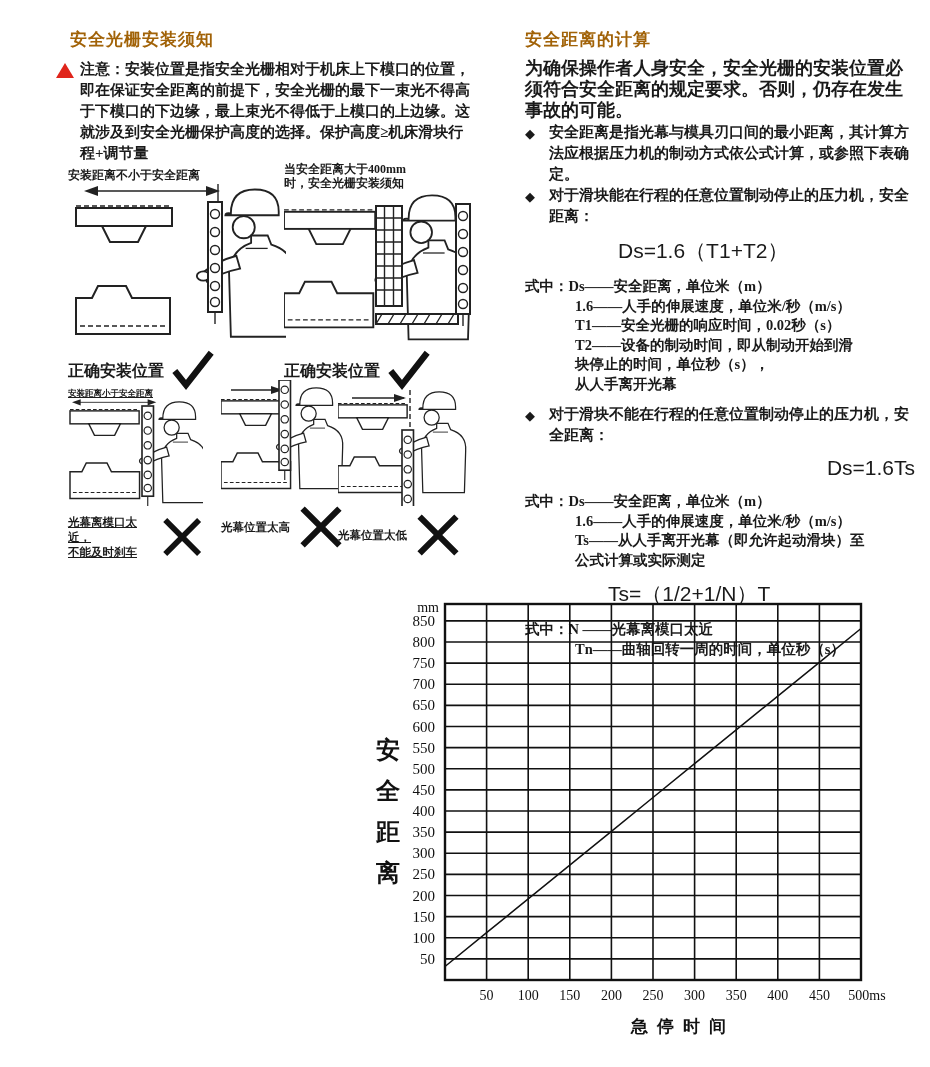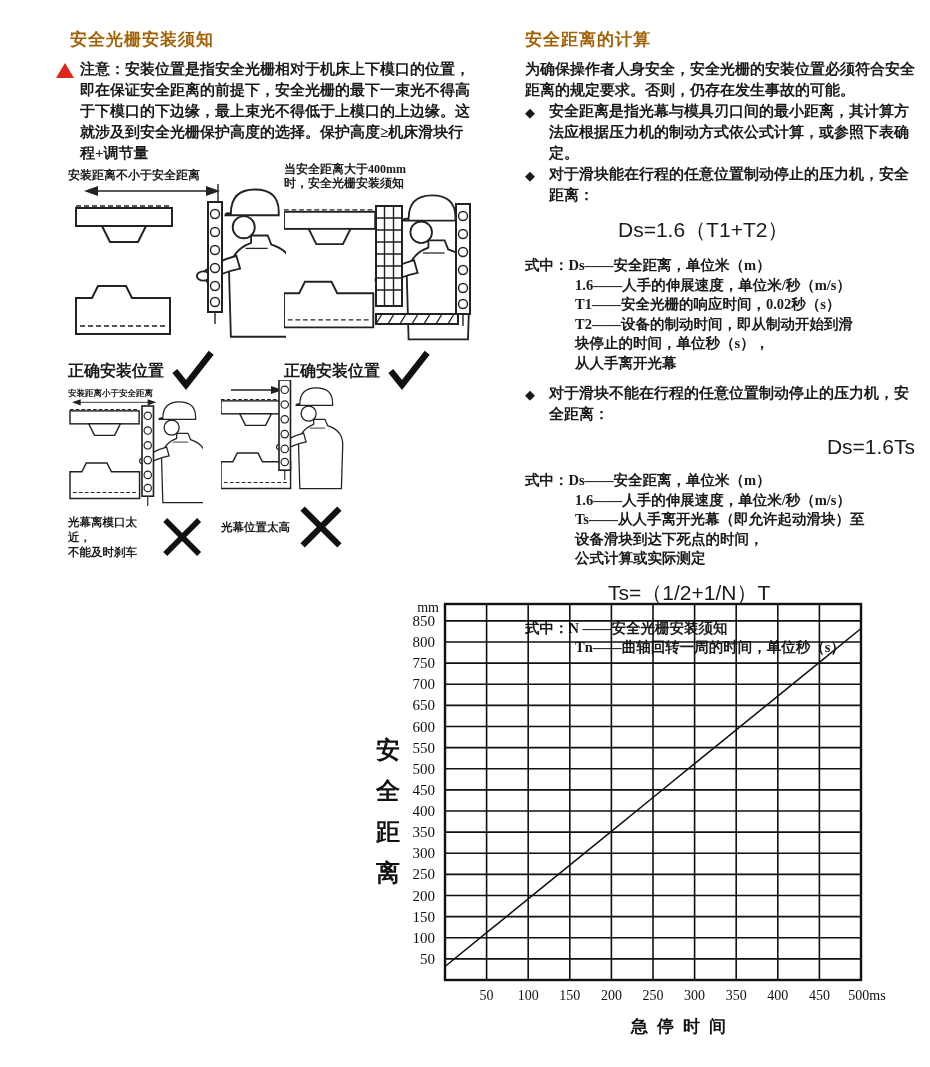--- a/index.html
+++ b/index.html
@@ -10,21 +10,21 @@
   #right-col{left:523px;width:392px;}
   h1.sec-title{font-family:"Liberation Sans","DejaVu Sans",sans-serif;
        font-size:17px;font-weight:600;color:#a16207;margin:28px 0 8px 14px;letter-spacing:1px;}
   #right-col h1.sec-title{margin-left:2px;}
   
   .warning{display:flex;margin-left:0;}
   .tri{width:0;height:0;border-left:9px solid transparent;border-right:9px solid transparent;
        border-bottom:15px solid #e0251b;margin:4px 6px 0 0;flex:none;}
   .warning p{margin:0;font-size:15px;font-weight:700;line-height:21px;width:392px;}
   
-  .intro{font-size:15px;font-weight:700;line-height:21px;margin:2px 0 0 2px;}
+  .intro{font-size:18px;font-weight:700;line-height:21px;margin:2px 0 0 2px;font-family:Liberation Mono, monospace;}
   .bullet{display:flex;font-size:15px;font-weight:700;line-height:21px;margin:0 0 0 2px;}
   .bullet .mark{width:24px;flex:none;font-size:13px;padding-top:1px;}
   .formula{font-family:"Liberation Sans","DejaVu Sans",sans-serif;font-weight:400;
        font-size:21px;margin:10px 0 12px 0;}
   .f1{padding-left:95px;} .f2{padding-left:95px;text-align:right;} .f3{padding-left:85px;}
   .notes{font-size:14.5px;font-weight:700;line-height:19.5px;margin:6px 0 10px 2px;}
   .notes div{padding-left:50px;}
   .notes div:first-child{padding-left:0;}
   
   figure{margin:0;padding:0;position:absolute;}
@@ -141,21 +141,21 @@
       <use href="#sym-curtain" transform="translate(172,14)"></use>
     </svg>
     <figcaption class="cap-row">
       <span class="cap">正确安装位置</span>
       <svg width="42" height="42" viewBox="0 0 60 60">
           <use href="#sym-check"></use>
         </svg>
     </figcaption>
   </figure>
 
-  <figure style="left:12px;top:388px;width:135px;">
+  <figure style="left:12px;top:388px;width:135px;text-decoration:underline;">
     <div class="anno tiny">安装距离小于安全距离</div>
     <svg width="135" height="110">
       <use href="#sym-arrow" transform="translate(4,0) scale(0.62)"></use>
       <use href="#sym-upper-die" transform="translate(2,10) scale(0.72)"></use>
       <use href="#sym-lower-die" transform="translate(2,62) scale(0.74)"></use>
       <use href="#sym-worker" transform="translate(86,0) scale(0.63)"></use>
       <use href="#sym-curtain" transform="translate(74,8) scale(0.82)"></use>
     </svg>
     <figcaption class="cap-row">
       <span class="cap-sm">
@@ -178,20 +178,37 @@
       <use href="#sym-curtain" transform="translate(58,0) scale(0.82)"></use>
     </svg>
     <figcaption class="cap-row">
       <span class="cap-sm">光幕位置太高</span>
       <svg width="46" height="46" viewBox="0 0 60 60">
           <use href="#sym-cross"></use>
         </svg>
     </figcaption>
   </figure>
 
+  <figure style="left:282px;top:388px;width:140px;">
+    <svg width="140" height="118">
+      <line class="thin" x1="14" y1="10" x2="66" y2="10"></line>
+      <path class="blk" d="M68 10 L56 6 L56 14 Z"></path>
+      <line class="dash" x1="72" y1="2" x2="72" y2="40"></line>
+      <use href="#sym-upper-die" transform="translate(0,14) scale(0.72)"></use>
+      <use href="#sym-lower-die" transform="translate(0,66) scale(0.74)"></use>
+      <use href="#sym-worker" transform="translate(76,0) scale(0.63)"></use>
+      <use href="#sym-curtain" transform="translate(64,42) scale(0.82)"></use>
+    </svg>
+    <figcaption class="cap-row">
+      <span class="cap-sm">光幕位置太低</span>
+      <svg width="46" height="46" viewBox="0 0 60 60">
+          <use href="#sym-cross"></use>
+        </svg>
+    </figcaption>
+  </figure>
 </section>
 
 <section class="col" id="right-col">
   <h1 class="sec-title">安全距离的计算</h1>
   <p class="intro">为确保操作者人身安全，安全光栅的安装位置必须符合安全距离的规定要求。否则，仍存在发生事故的可能。</p>
 
   <div class="bullet">
     <span class="mark">◆</span>
     <span>安全距离是指光幕与模具刃口间的最小距离，其计算方法应根据压力机的制动方式依公式计算，或参照下表确定。</span>
   </div>
@@ -215,28 +232,27 @@
     <span class="mark">◆</span>
     <span>对于滑块不能在行程的任意位置制动停止的压力机，安全距离：</span>
   </div>
 
   <div class="formula f2">Ds=1.6Ts</div>
 
   <div class="notes">
     <div>式中：Ds——安全距离，单位米（m）</div>
     <div>1.6——人手的伸展速度，单位米/秒（m/s）</div>
     <div>Ts——从人手离开光幕（即允许起动滑块）至</div>
-    <div>设备滑块到达下死点的时间，</div>
     <div>公式计算或实际测定</div>
   </div>
 
   <div class="formula f3">Ts=（1/2+1/N）T</div>
 
   <div class="notes">
-    <div>式中：N ——安全光栅安装须知</div>
+    <div>式中：N ——光幕离模口太近</div>
     <div>Tn——曲轴回转一周的时间，单位秒（s）</div>
   </div>
 </section>
 
 <div id="chart-wrap">
   <svg id="chart-svg" width="570" height="470">
       <line class="g" x1="85" y1="12" x2="85" y2="388"></line>
       <line class="g" x1="126.6" y1="12" x2="126.6" y2="388"></line>
       <line class="g" x1="168.2" y1="12" x2="168.2" y2="388"></line>
       <line class="g" x1="209.8" y1="12" x2="209.8" y2="388"></line>

